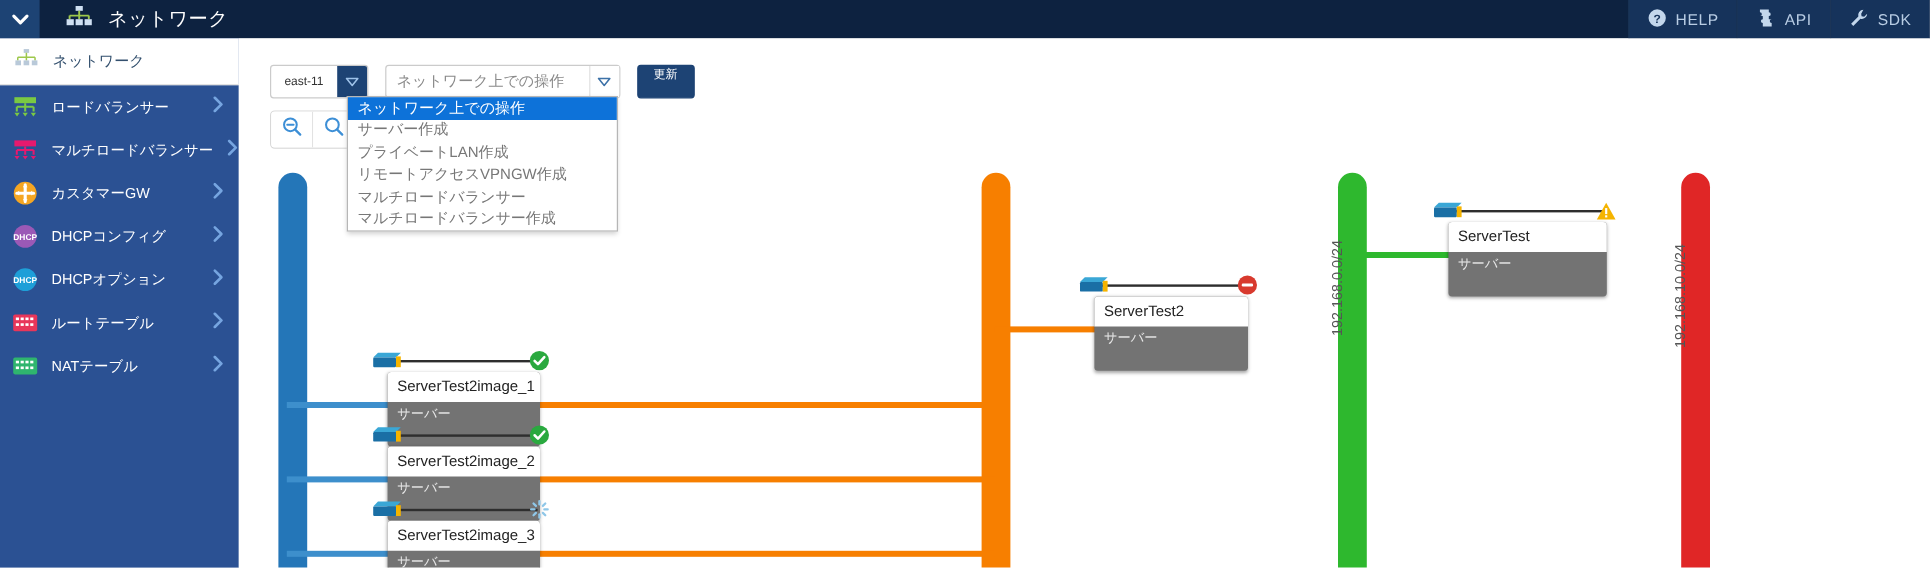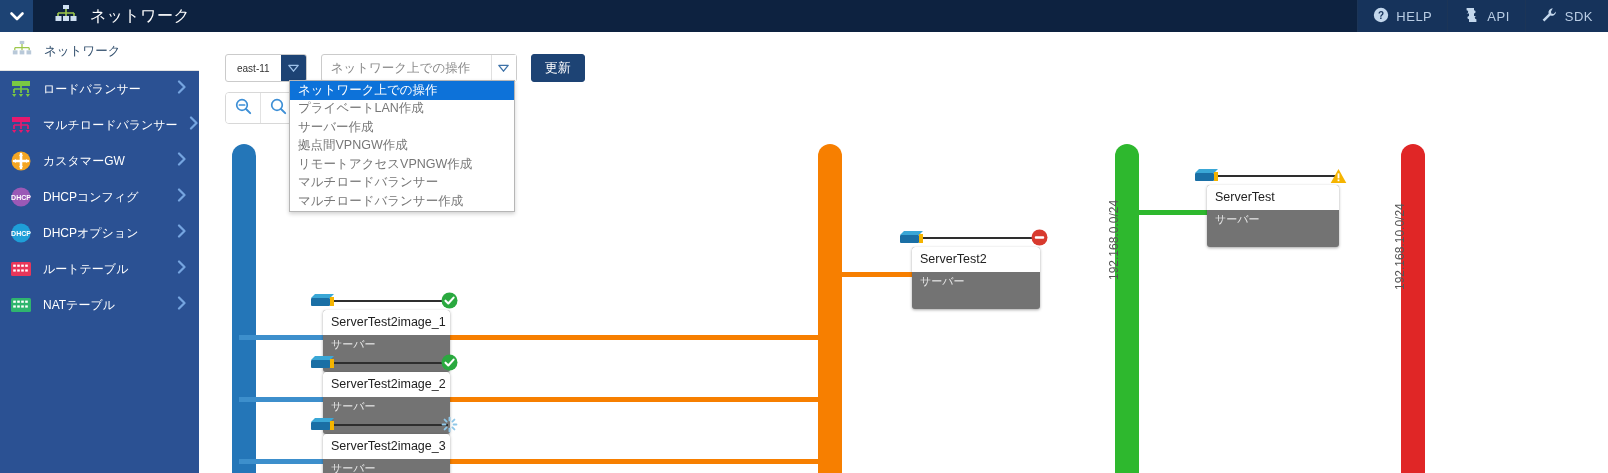--- a/index.html
+++ b/index.html
@@ -122,22 +122,22 @@
   }
   .op-select-value {
     flex: 1; padding: 0 9px;
     display: flex; align-items: center;
     font-size: 12.5px; color: #8a8a8a;
     white-space: nowrap; overflow: hidden;
   }
   .update-btn {
     height: 28px; padding: 0 13px;
     background: #1d4374; border: 1px solid #1d4374; border-radius: 3px;
-    color: #ffffff; font-size: 13px;
-    display: flex; align-items: center;
+    color: #ffffff; font-size: 10px;
+    display: flex; 
     cursor: pointer;
   }
 
   
   .zoomgroup {
     position: absolute; top: 60px; left: 26px;
     display: flex;
     border: 1px solid #d8d8d8; border-radius: 4px;
     background: #ffffff;
     overflow: hidden;
@@ -605,21 +605,20 @@
       </span>
     </div>
 
     <div class="update-btn">
       <span>更新</span>
     </div>
   </div>
 
   <div class="dropdown">
     <div class="dd-item selected">ネットワーク上での操作</div>
+    <div class="dd-item">サーバー作成</div>
     <div class="dd-item">プライベートLAN作成</div>
-    <div class="dd-item">サーバー作成</div>
-    <div class="dd-item">拠点間VPNGW作成</div>
     <div class="dd-item">リモートアクセスVPNGW作成</div>
     <div class="dd-item">マルチロードバランサー</div>
     <div class="dd-item">マルチロードバランサー作成</div>
   </div>
 
 </div>
 
 </body></html>

